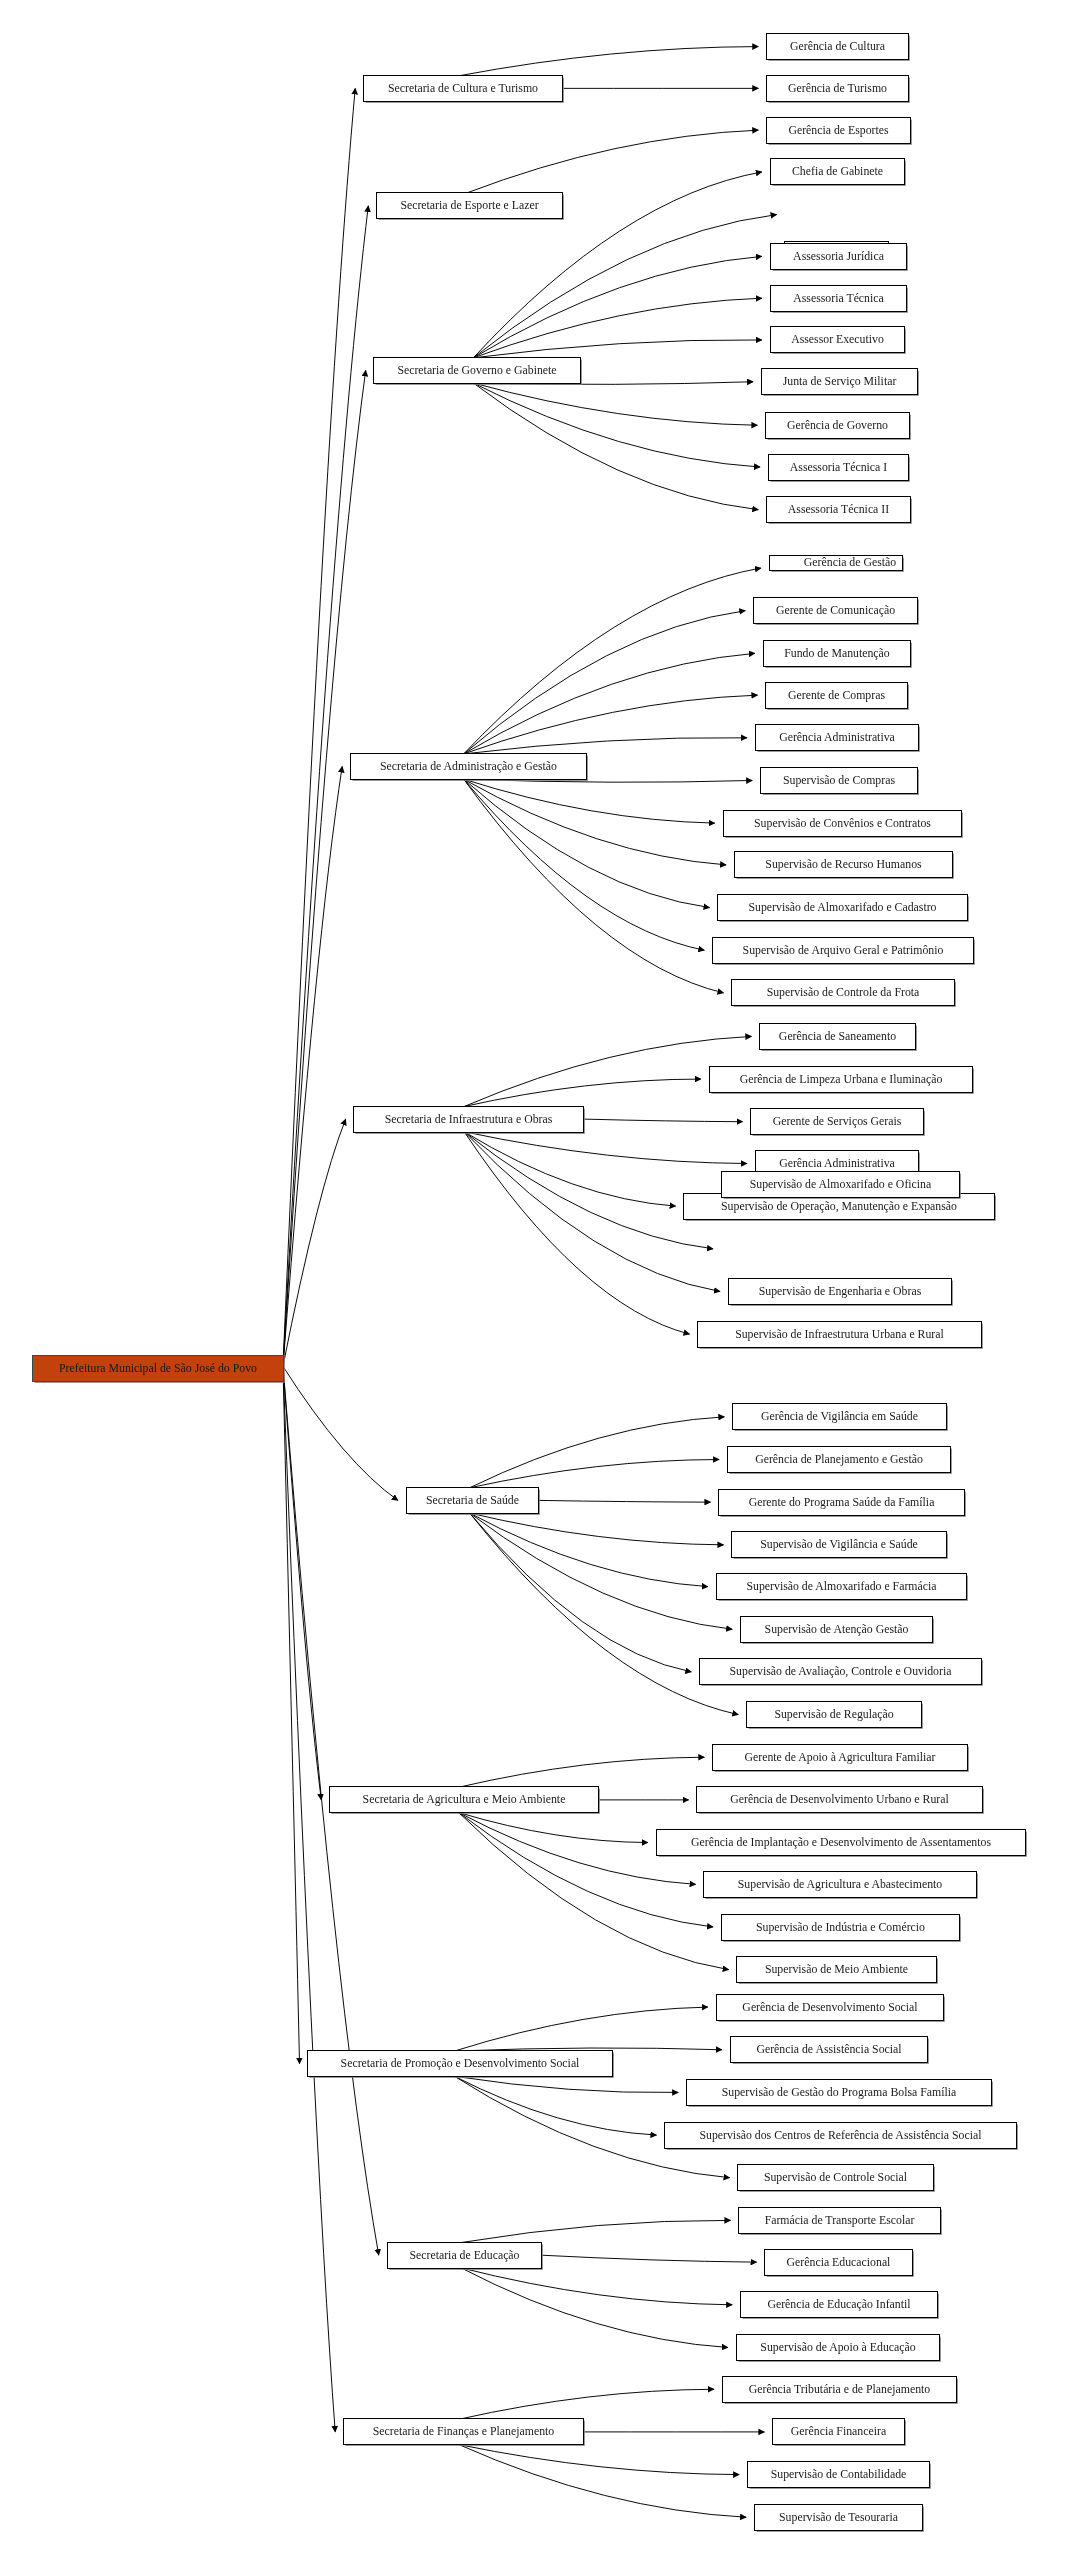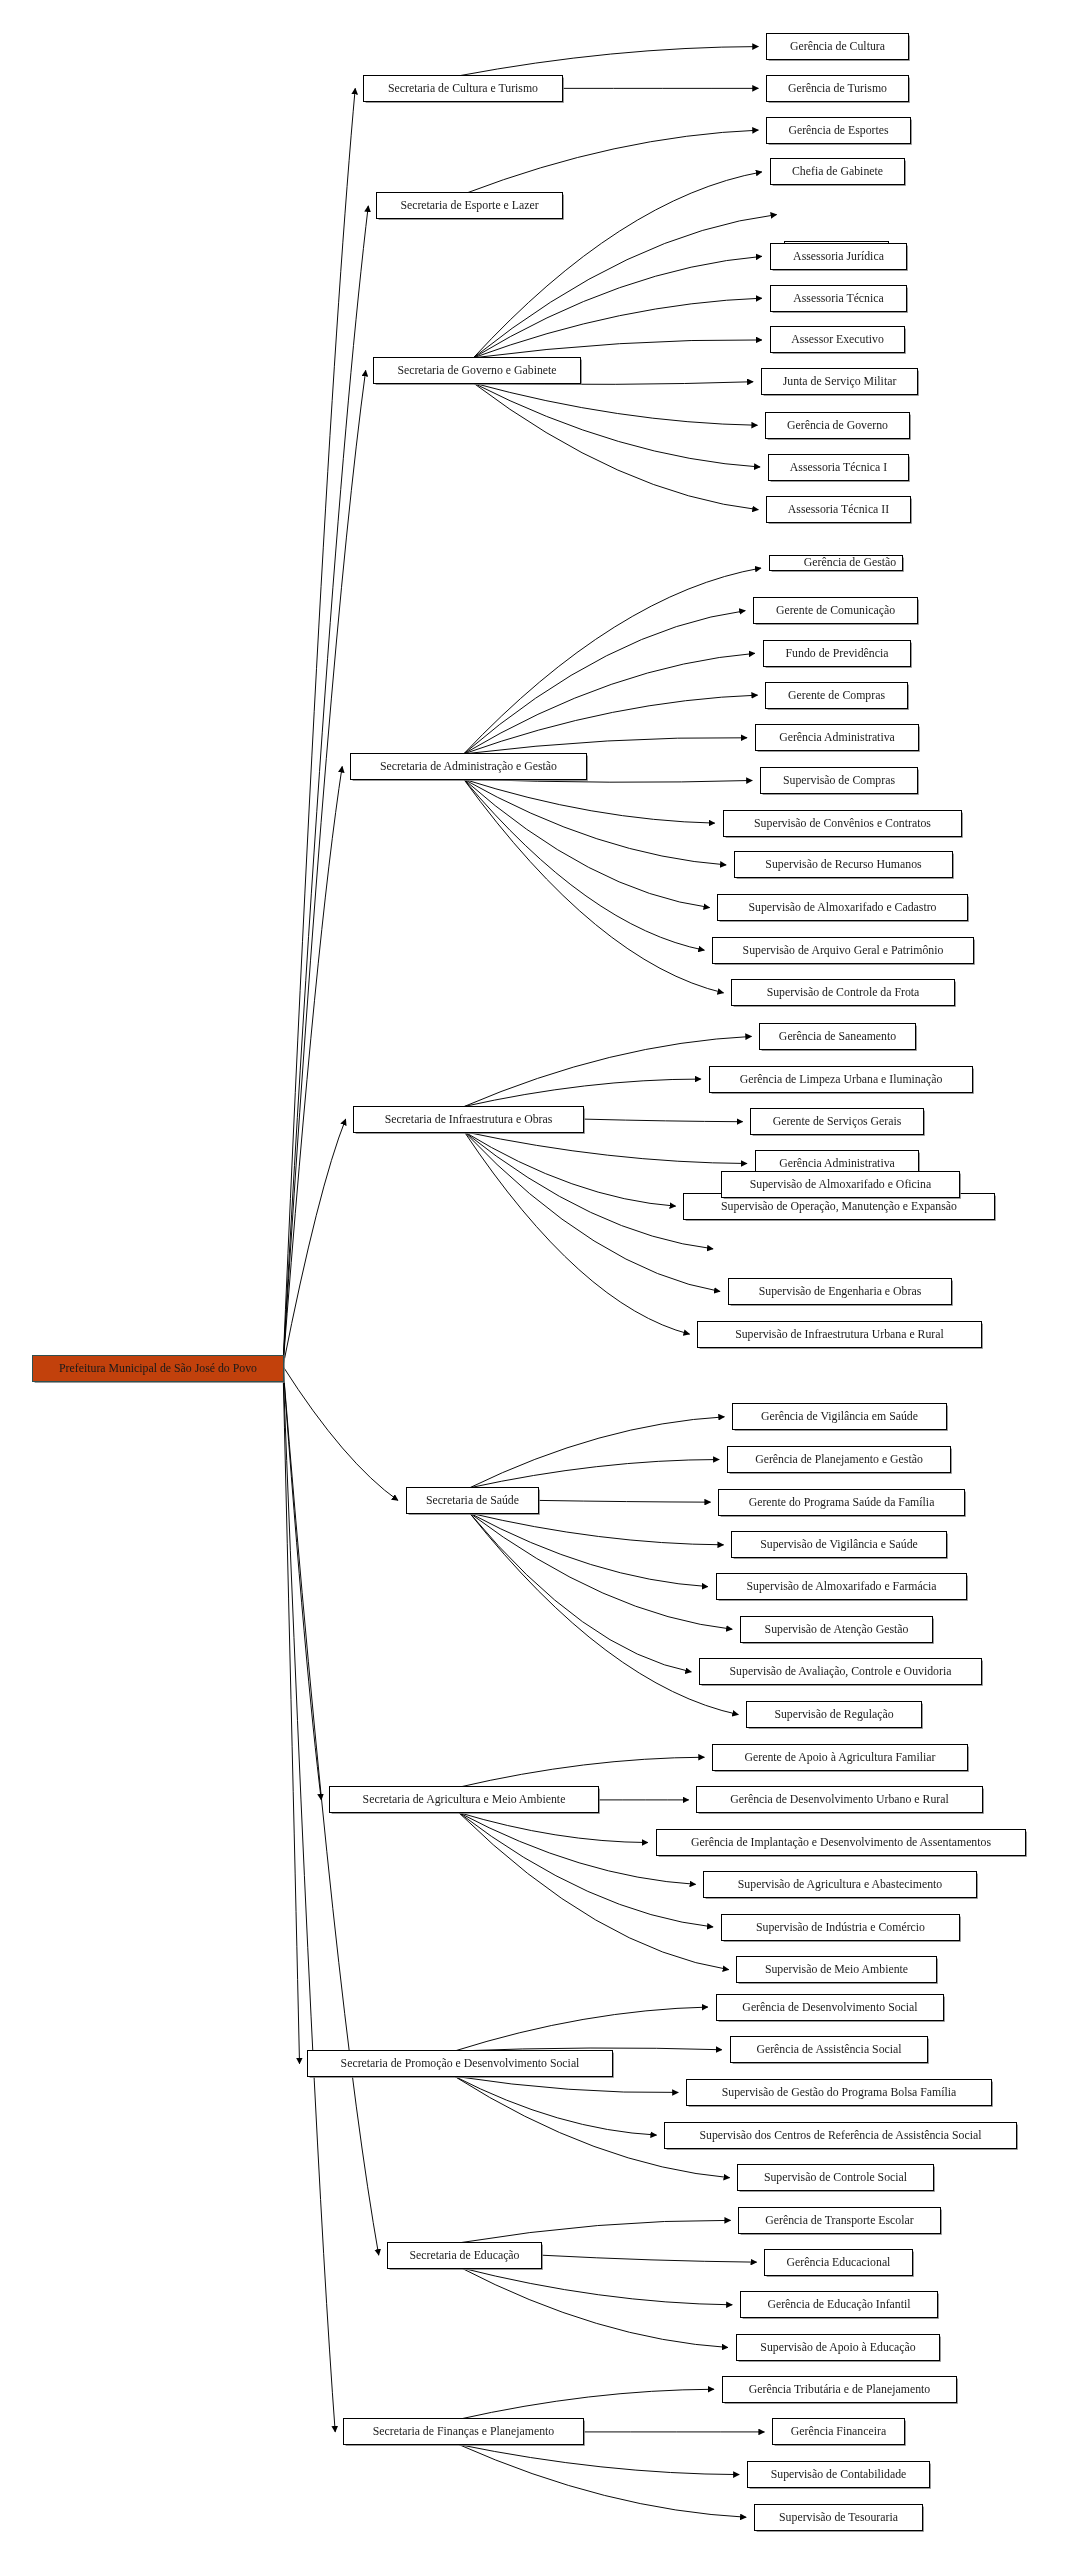--- a/index.html
+++ b/index.html
@@ -146,21 +146,21 @@
       <div class="node" style="left: 350px; top: 753px; width: 237px; height: 27px;">
         <span class="lbl">Secretaria de Administração e Gestão</span>
       </div>
       <div class="node" style="left: 769px; top: 555px; width: 134px; height: 16px; padding-left: 28px;">
         <span class="lbl">Gerência de Gestão</span>
       </div>
       <div class="node" style="left: 753px; top: 597px; width: 165px; height: 27px;">
         <span class="lbl">Gerente de Comunicação</span>
       </div>
       <div class="node" style="left: 763px; top: 640px; width: 148px; height: 27px;">
-        <span class="lbl">Fundo de Previdência</span>
+        <span class="lbl">Fundo de Manutenção</span>
       </div>
       <div class="node" style="left: 765px; top: 682px; width: 143px; height: 27px;">
         <span class="lbl">Gerente de Compras</span>
       </div>
       <div class="node" style="left: 755px; top: 724px; width: 164px; height: 27px;">
         <span class="lbl">Gerência Administrativa</span>
       </div>
       <div class="node" style="left: 760px; top: 767px; width: 158px; height: 27px;">
         <span class="lbl">Supervisão de Compras</span>
       </div>
@@ -269,21 +269,21 @@
       <div class="node" style="left: 664px; top: 2122px; width: 353px; height: 27px;">
         <span class="lbl">Supervisão dos Centros de Referência de Assistência Social</span>
       </div>
       <div class="node" style="left: 737px; top: 2164px; width: 197px; height: 27px;">
         <span class="lbl">Supervisão de Controle Social</span>
       </div>
       <div class="node" style="left: 387px; top: 2242px; width: 155px; height: 27px;">
         <span class="lbl">Secretaria de Educação</span>
       </div>
       <div class="node" style="left: 738px; top: 2207px; width: 203px; height: 27px;">
-        <span class="lbl">Gerência de Transporte Escolar</span>
+        <span class="lbl">Farmácia de Transporte Escolar</span>
       </div>
       <div class="node" style="left: 764px; top: 2249px; width: 149px; height: 27px;">
         <span class="lbl">Gerência Educacional</span>
       </div>
       <div class="node" style="left: 740px; top: 2291px; width: 198px; height: 27px;">
         <span class="lbl">Gerência de Educação Infantil</span>
       </div>
       <div class="node" style="left: 736px; top: 2334px; width: 204px; height: 27px;">
         <span class="lbl">Supervisão de Apoio à Educação</span>
       </div>

